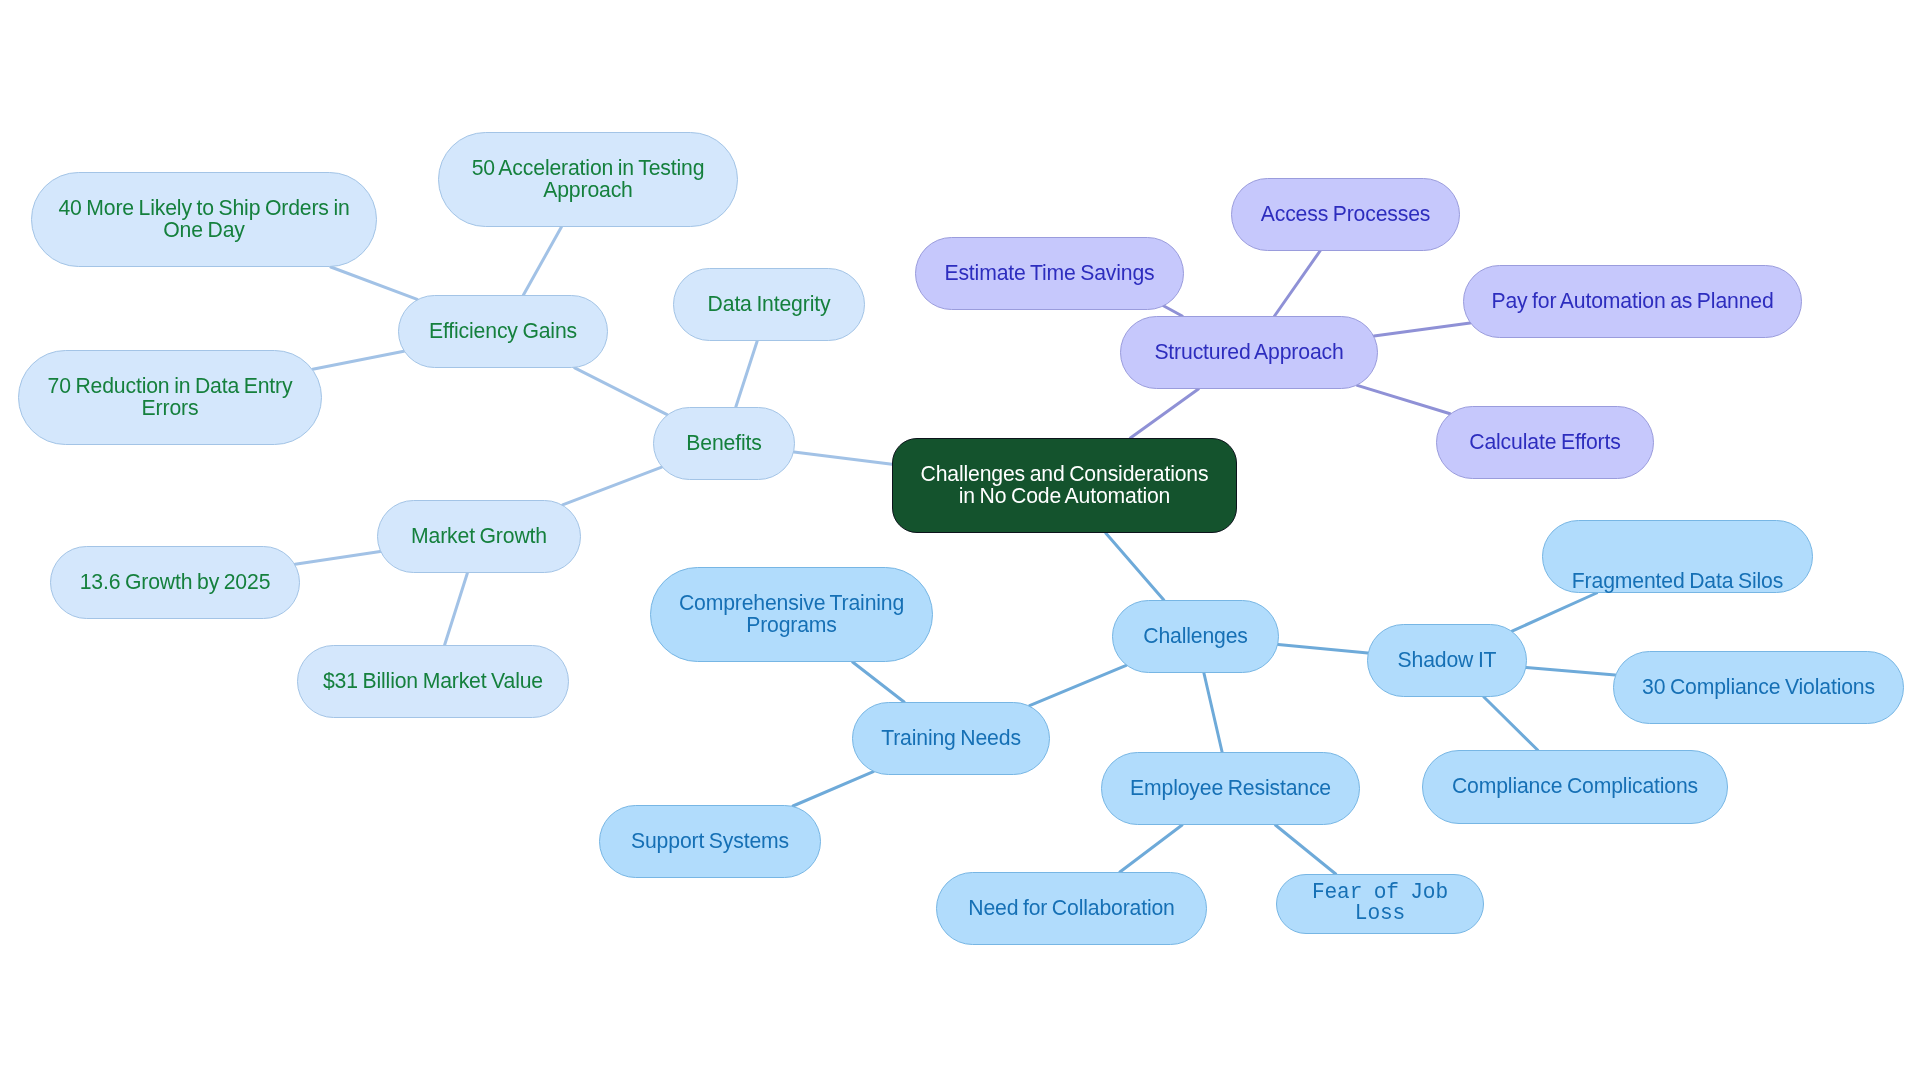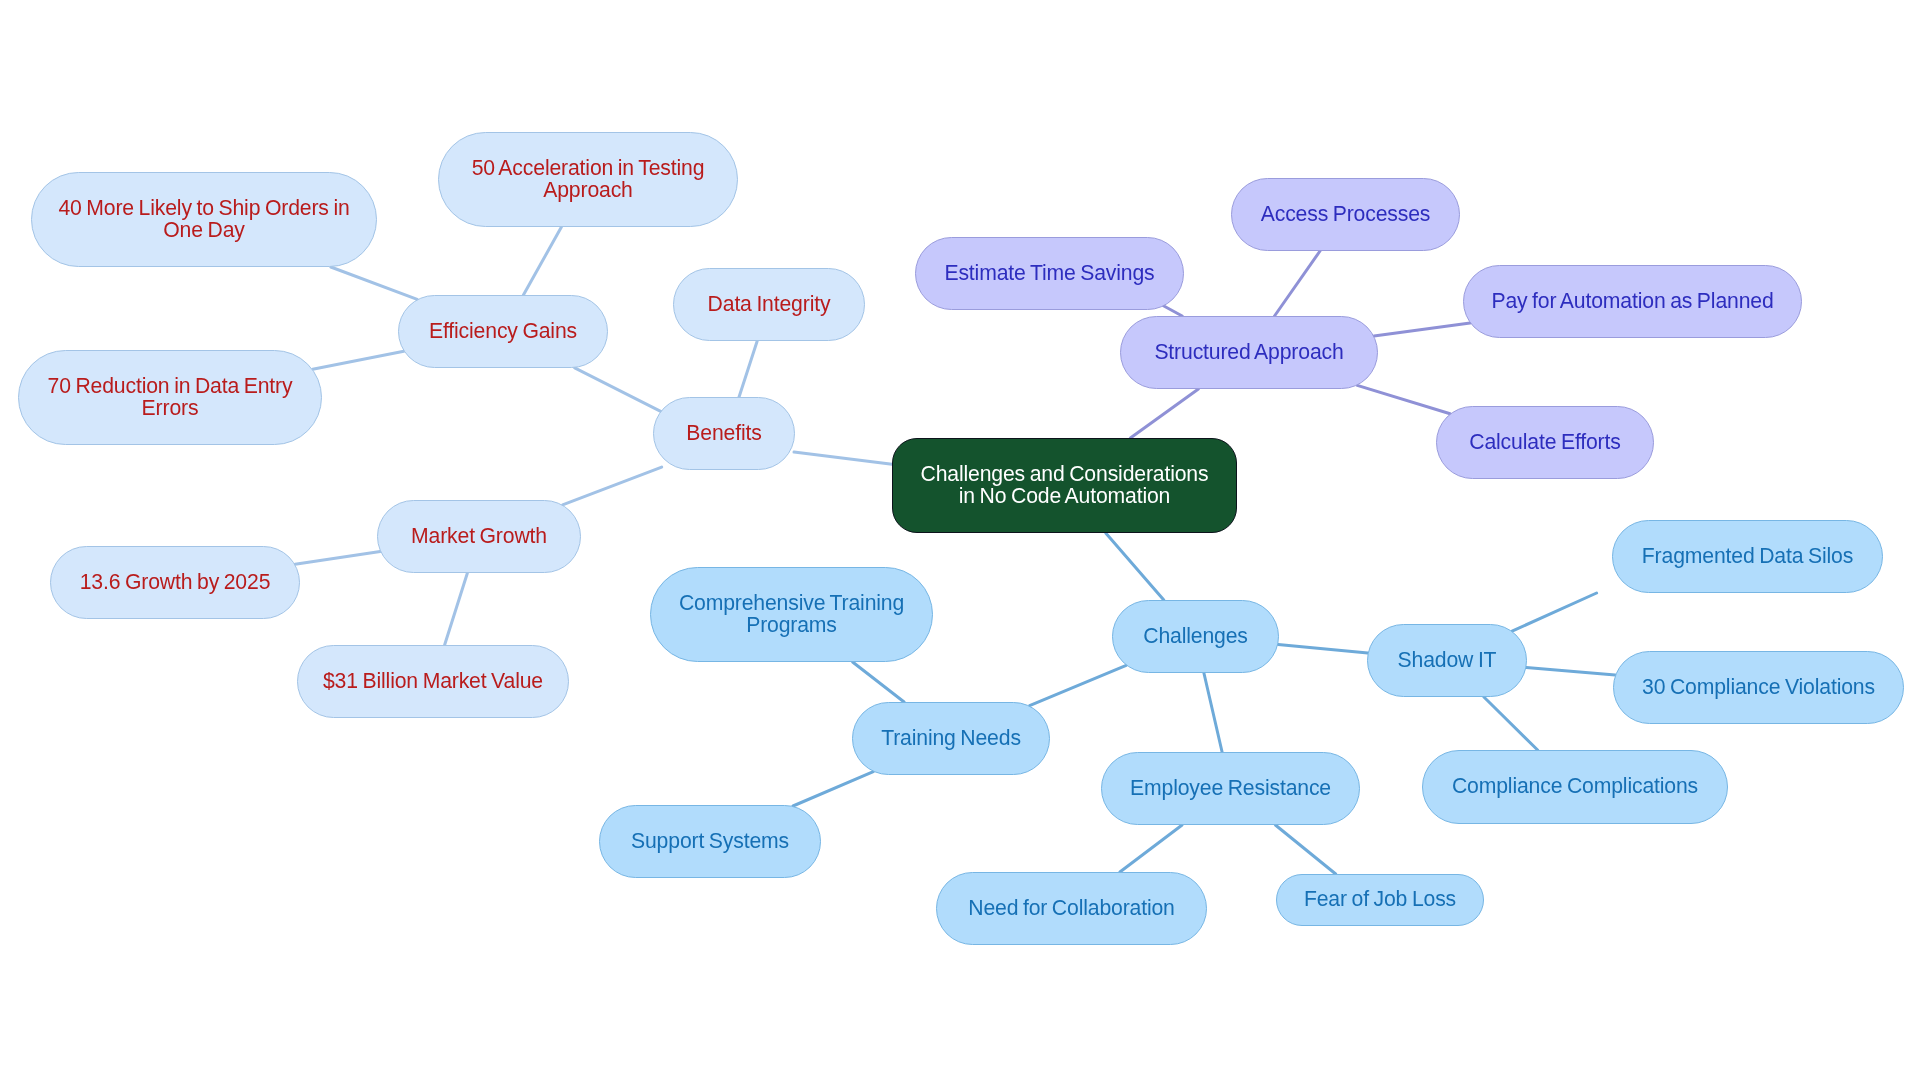--- a/index.html
+++ b/index.html
@@ -11,21 +11,21 @@
   .e-blue1{stroke:#a2c2e6;}
   .e-blue2{stroke:#6eaad9;}
   .e-purple{stroke:#8f91d6;}
   .node{position:absolute;box-sizing:border-box;display:flex;align-items:center;justify-content:center;
         border-style:solid;border-width:1px;text-align:center;}
   .node .lbl{display:block;transform:translateZ(0);width:100%;padding:0 14px;box-sizing:border-box;
              position:relative;top:-1px;font-weight:400;font-size:21.2px;line-height:21.4px;
              letter-spacing:-0.15px;word-spacing:-1.1px;}
   .ln{display:block;}
   .n-root{background:#14532d;border-color:#0c131b;color:#ffffff;}
-  .n-blue1{background:#d4e7fc;border-color:#a3c4e6;color:#b91c1c;}
+  .n-blue1{background:#d4e7fc;border-color:#a3c4e6;color:#15803d;}
   .n-blue2{background:#b1dcfc;border-color:#77b6e4;color:#1670b5;}
   .n-purple{background:#c6c8fc;border-color:#9a9cdc;color:#2d2dbe;}
 </style>
 </head>
 <body>
 
 <div id="canvas">
   <svg id="wires" viewBox="0 0 1920 1083">
     <line class="edge e-blue1" x1="892.0" y1="464.2" x2="794.0" y2="452.1"></line>
     <line class="edge e-blue1" x1="667.1" y1="414.7" x2="574.7" y2="367.9"></line>
@@ -53,21 +53,21 @@
     <line class="edge e-purple" x1="1374.0" y1="335.9" x2="1470.1" y2="323.1"></line>
     <line class="edge e-purple" x1="1357.3" y1="385.4" x2="1450.1" y2="413.7"></line>
   </svg>
   <div id="nodes">
     <div class="node n-root" style="left:892px;top:438px;width:345px;height:95px;border-radius:25px;">
         <span class="lbl">
           <span class="ln">Challenges and Considerations</span>
           <span class="ln">in No Code Automation</span>
         </span>
       </div>
-    <div class="node n-blue1" style="left:653px;top:397px;width:142px;height:73px;border-radius:36.5px;">
+    <div class="node n-blue1" style="left:653px;top:407px;width:142px;height:73px;border-radius:36.5px;">
         <span class="lbl">
           <span class="ln">Benefits</span>
         </span>
       </div>
     <div class="node n-blue1" style="left:398px;top:295px;width:210px;height:73px;border-radius:36.5px;">
         <span class="lbl">
           <span class="ln">Efficiency Gains</span>
         </span>
       </div>
     <div class="node n-blue1" style="left:31px;top:172px;width:346px;height:95px;border-radius:47.5px;">
@@ -127,21 +127,21 @@
     <div class="node n-blue2" style="left:599px;top:805px;width:222px;height:73px;border-radius:36.5px;">
         <span class="lbl">
           <span class="ln">Support Systems</span>
         </span>
       </div>
     <div class="node n-blue2" style="left:1367px;top:624px;width:160px;height:73px;border-radius:36.5px;">
         <span class="lbl">
           <span class="ln">Shadow IT</span>
         </span>
       </div>
-    <div class="node n-blue2" style="left:1612px;top:520px;width:271px;height:73px;border-radius:36.5px;">
+    <div class="node n-blue2" style="left:1542px;top:520px;width:271px;height:73px;border-radius:36.5px;align-items:flex-end;">
         <span class="lbl">
           <span class="ln">Fragmented Data Silos</span>
         </span>
       </div>
     <div class="node n-blue2" style="left:1613px;top:651px;width:291px;height:73px;border-radius:36.5px;">
         <span class="lbl">
           <span class="ln">30 Compliance Violations</span>
         </span>
       </div>
     <div class="node n-blue2" style="left:1422px;top:750px;width:306px;height:74px;border-radius:37.0px;">
@@ -152,21 +152,21 @@
     <div class="node n-blue2" style="left:1101px;top:752px;width:259px;height:73px;border-radius:36.5px;">
         <span class="lbl">
           <span class="ln">Employee Resistance</span>
         </span>
       </div>
     <div class="node n-blue2" style="left:936px;top:872px;width:271px;height:73px;border-radius:36.5px;">
         <span class="lbl">
           <span class="ln">Need for Collaboration</span>
         </span>
       </div>
-    <div class="node n-blue2" style="left:1276px;top:874px;width:208px;height:52px;border-radius:36.0px;">
+    <div class="node n-blue2" style="left:1276px;top:874px;width:208px;height:60px;border-radius:36.0px;font-family:Liberation Mono, monospace;">
         <span class="lbl">
           <span class="ln">Fear of Job Loss</span>
         </span>
       </div>
     <div class="node n-purple" style="left:1120px;top:316px;width:258px;height:73px;border-radius:36.5px;">
         <span class="lbl">
           <span class="ln">Structured Approach</span>
         </span>
       </div>
     <div class="node n-purple" style="left:915px;top:207px;width:269px;height:73px;border-radius:36.5px;margin-top:30px;">

